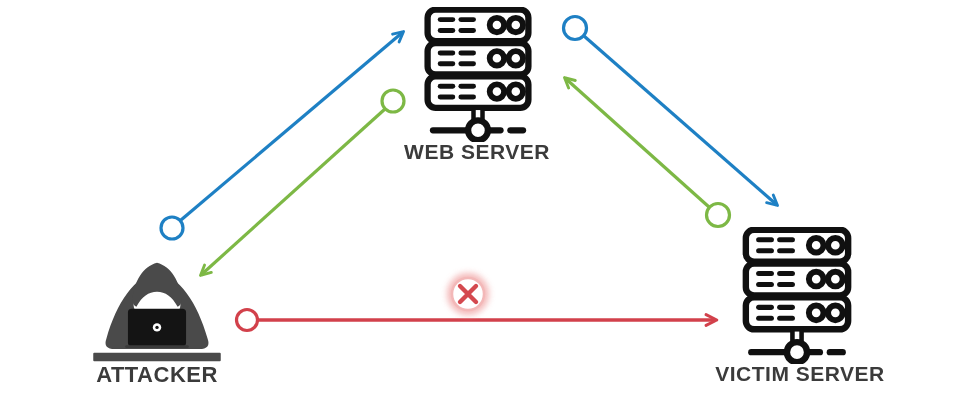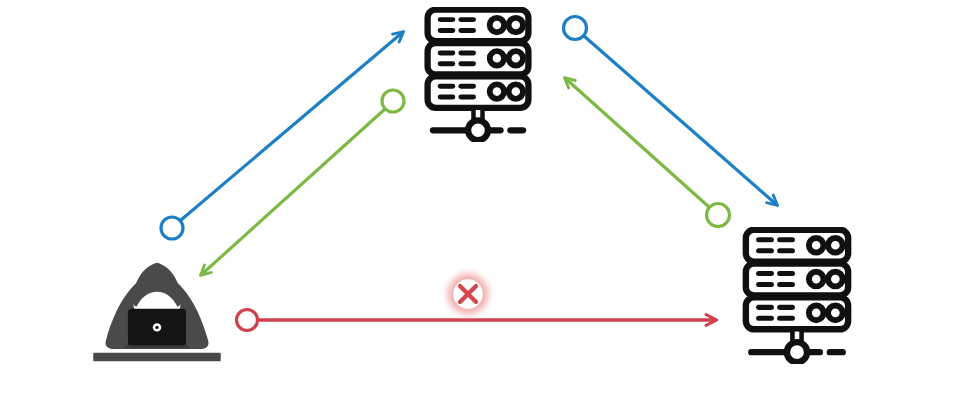--- a/index.html
+++ b/index.html
@@ -129,14 +129,17 @@
       <circle cx="468" cy="294" r="21" fill="var(--halo)" opacity="0.75" filter="url(#soft-halo)"></circle>
       <circle cx="468" cy="294" r="16" fill="#ffffff" stroke="var(--ring)" stroke-width="2.5"></circle>
       <path d="M460,286 L476,302 M476,286 L460,302" stroke="var(--xred)" stroke-width="4.4" stroke-linecap="round" fill="none"></path>
     </g>
 
     <use href="#server-icon" x="424" y="7" width="108" height="135"></use>
     <use href="#server-icon" x="742" y="227" width="110" height="137"></use>
     <use href="#attacker-icon" x="91" y="258" width="132" height="105"></use>
   </svg>
 
+  <div class="node-label lbl-web">WEB SERVER</div>
+  <div class="node-label lbl-victim">VICTIM SERVER</div>
+  <div class="node-label lbl-attacker">ATTACKER</div>
 
 </div>
 
 </body></html>

